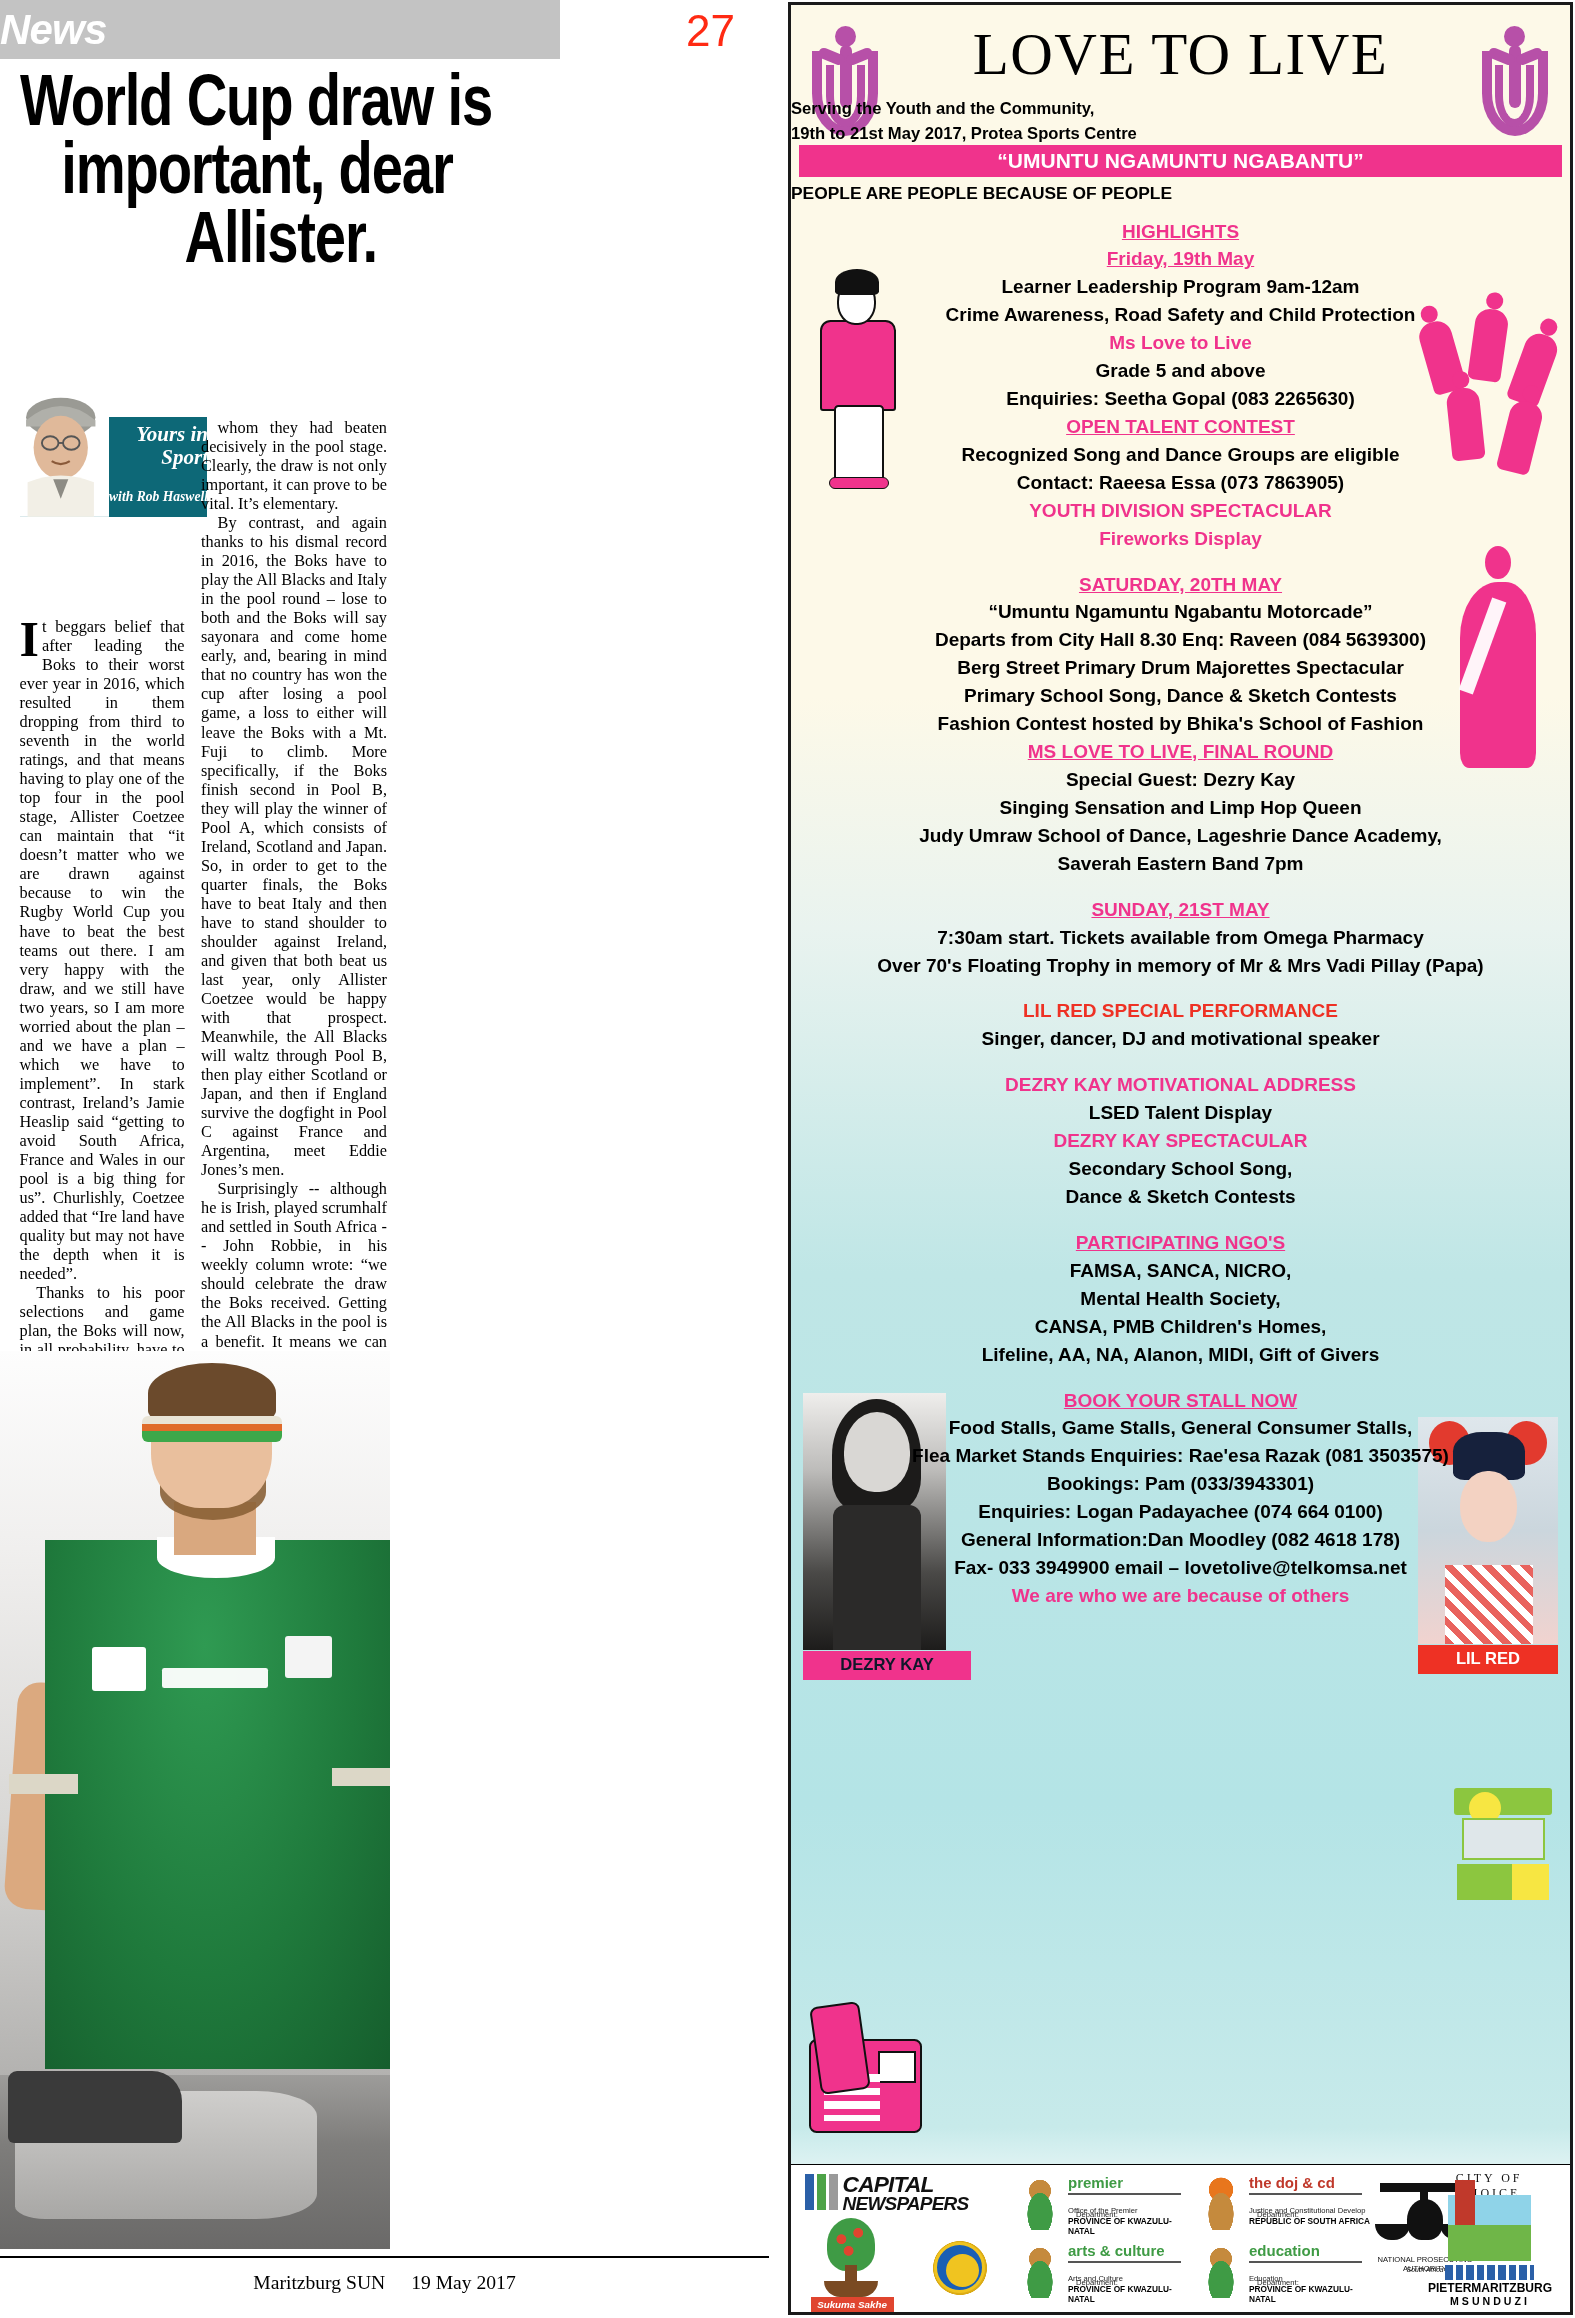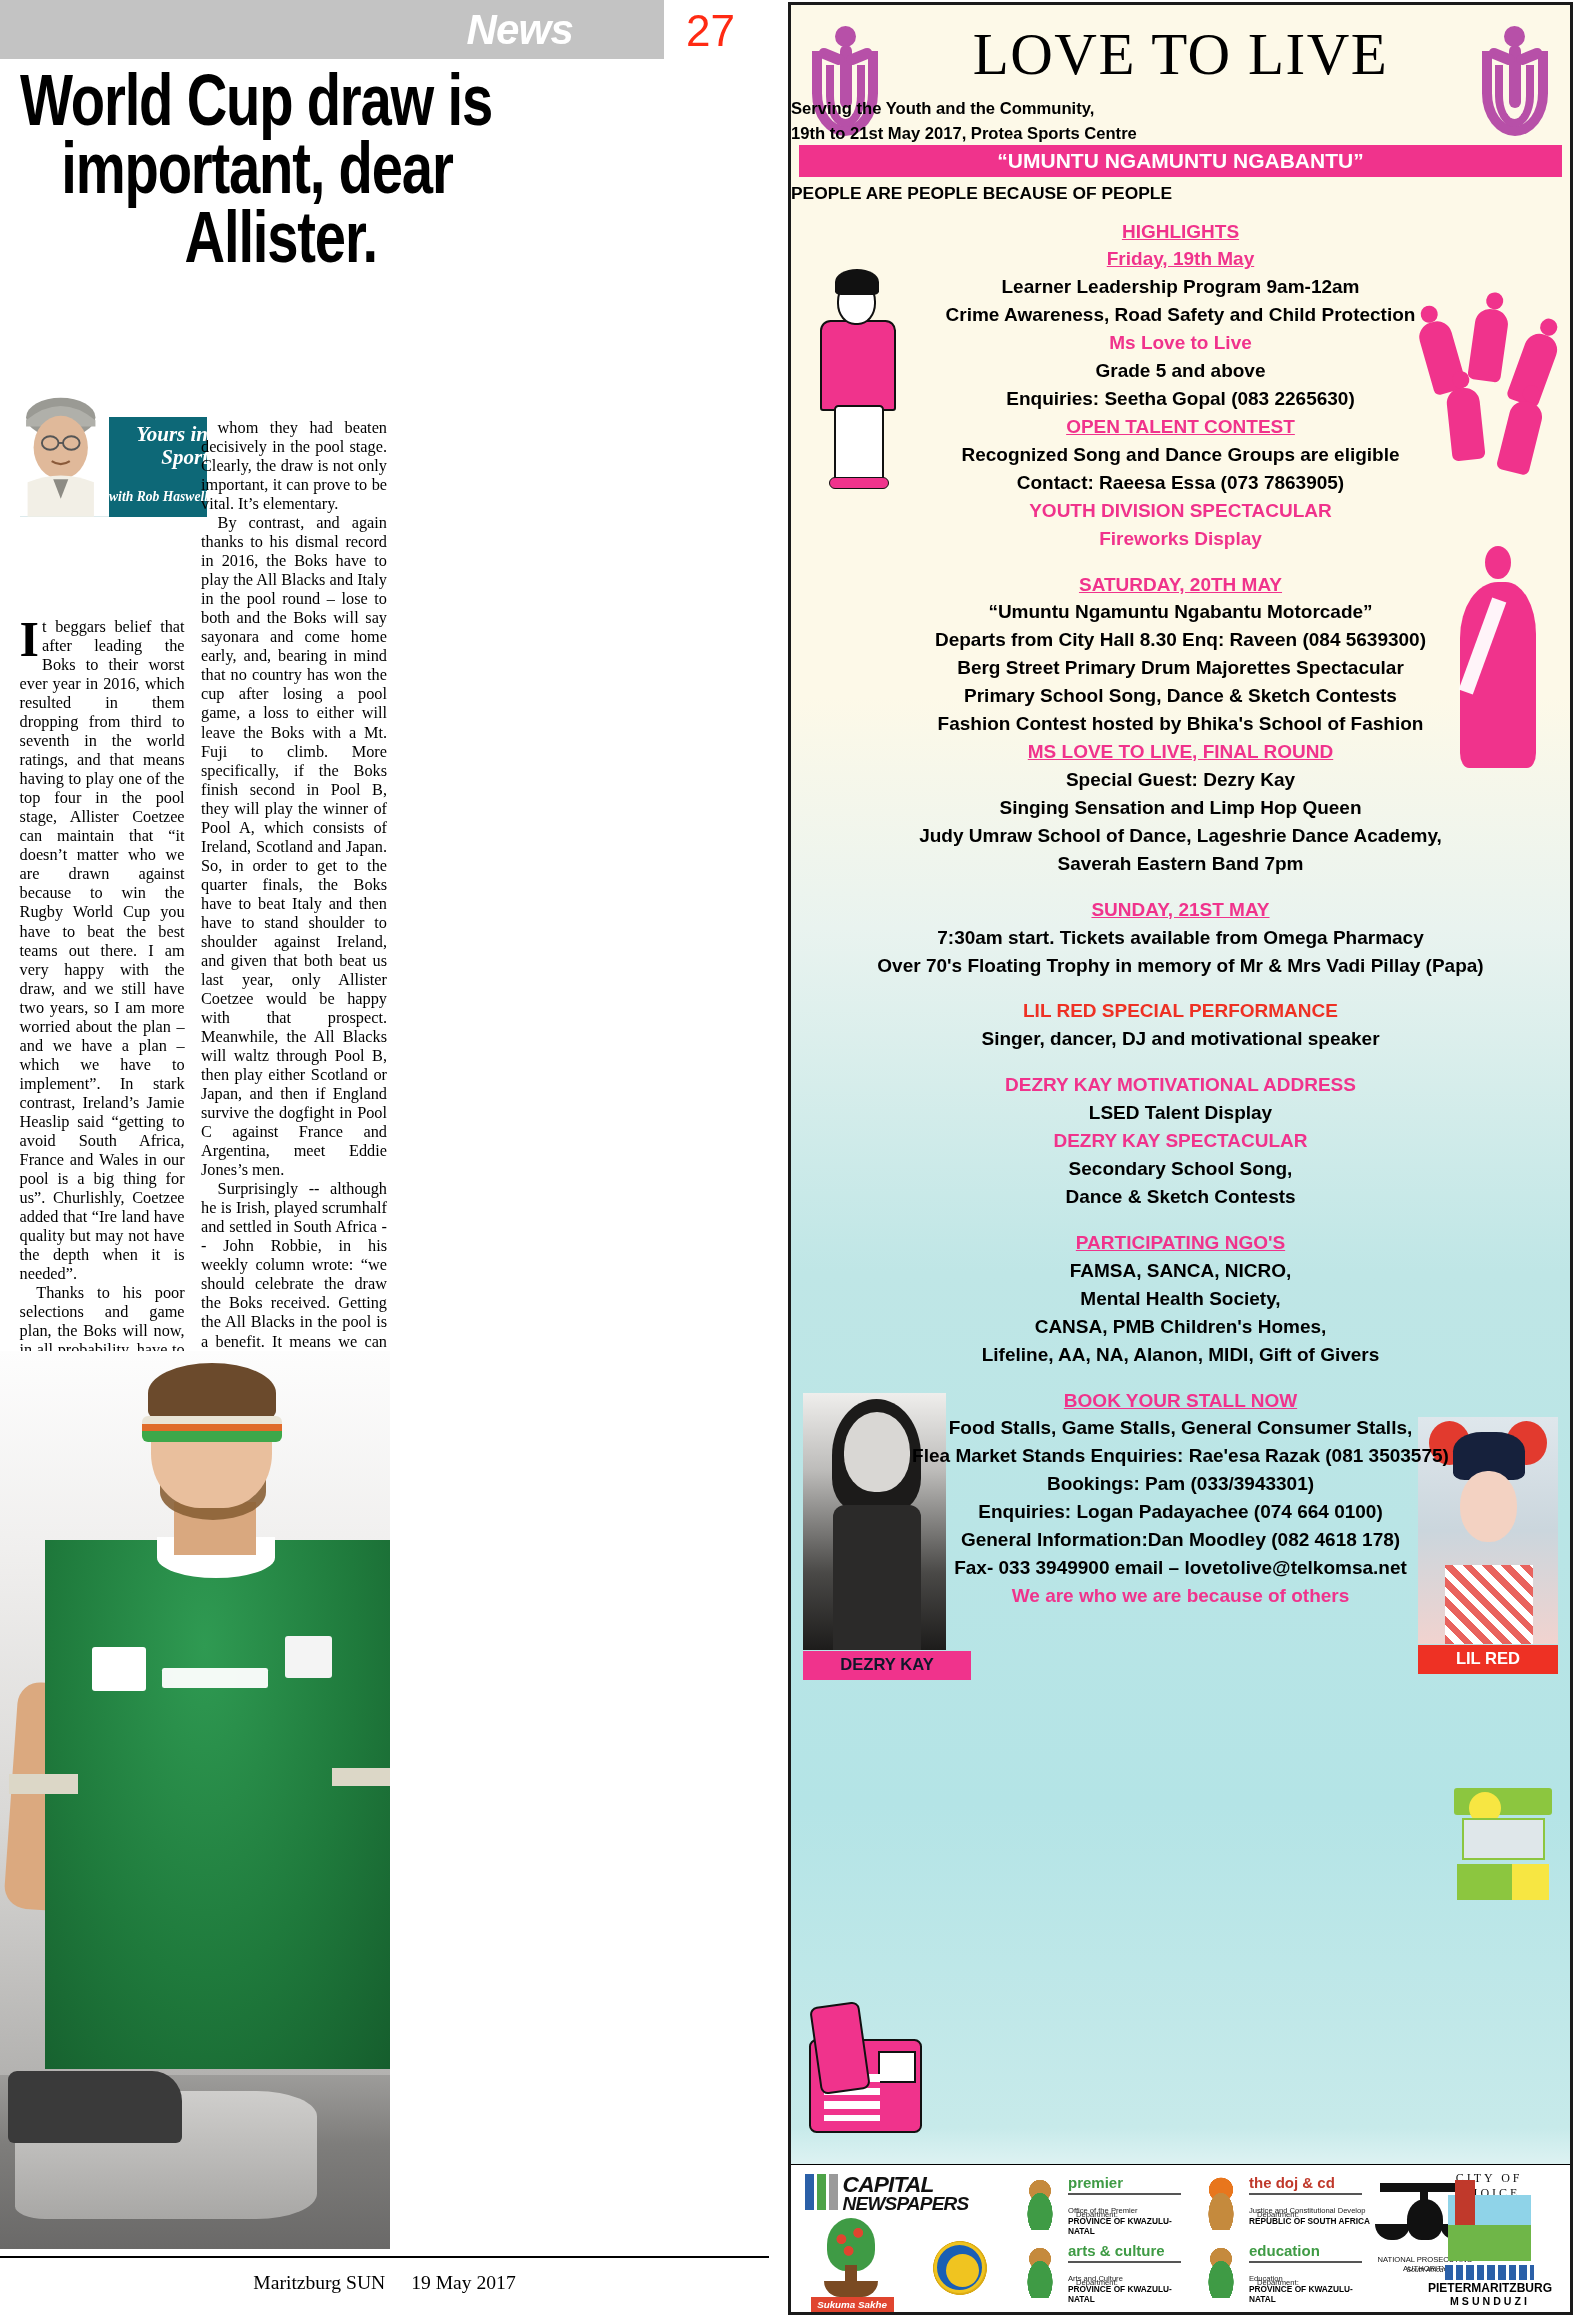--- a/index.html
+++ b/index.html
@@ -10,23 +10,23 @@
     overflow: hidden;
   }
   .page { position: relative; width: 1576px; height: 2319px; background:#fff; }
 
   
   .left-page {
     position: absolute; left: 0; top: 0; width: 785px; height: 2319px;
     background: #ffffff;
   }
   .section-bar {
-    position: absolute; left: 0; top: 0; width: 664px; height: 59px;
+    position: absolute; left: 0; top: 0; width: 560px; height: 59px;
     background: #c3c3c3;
-    display: flex; align-items: center; justify-content: flex-end;
+    display: flex; align-items: center; justify-content: flex-start;
   }
   .section-bar .sec-label {
     font-family: "Liberation Sans", sans-serif;
     font-style: italic; font-weight: 700; color: #ffffff;
     font-size: 42px; letter-spacing: -0.8px;
     padding-right: 91px;
   }
   .page-number {
     position: absolute; left: 686px; top: 6px;
     font-family: "Liberation Sans", sans-serif;

